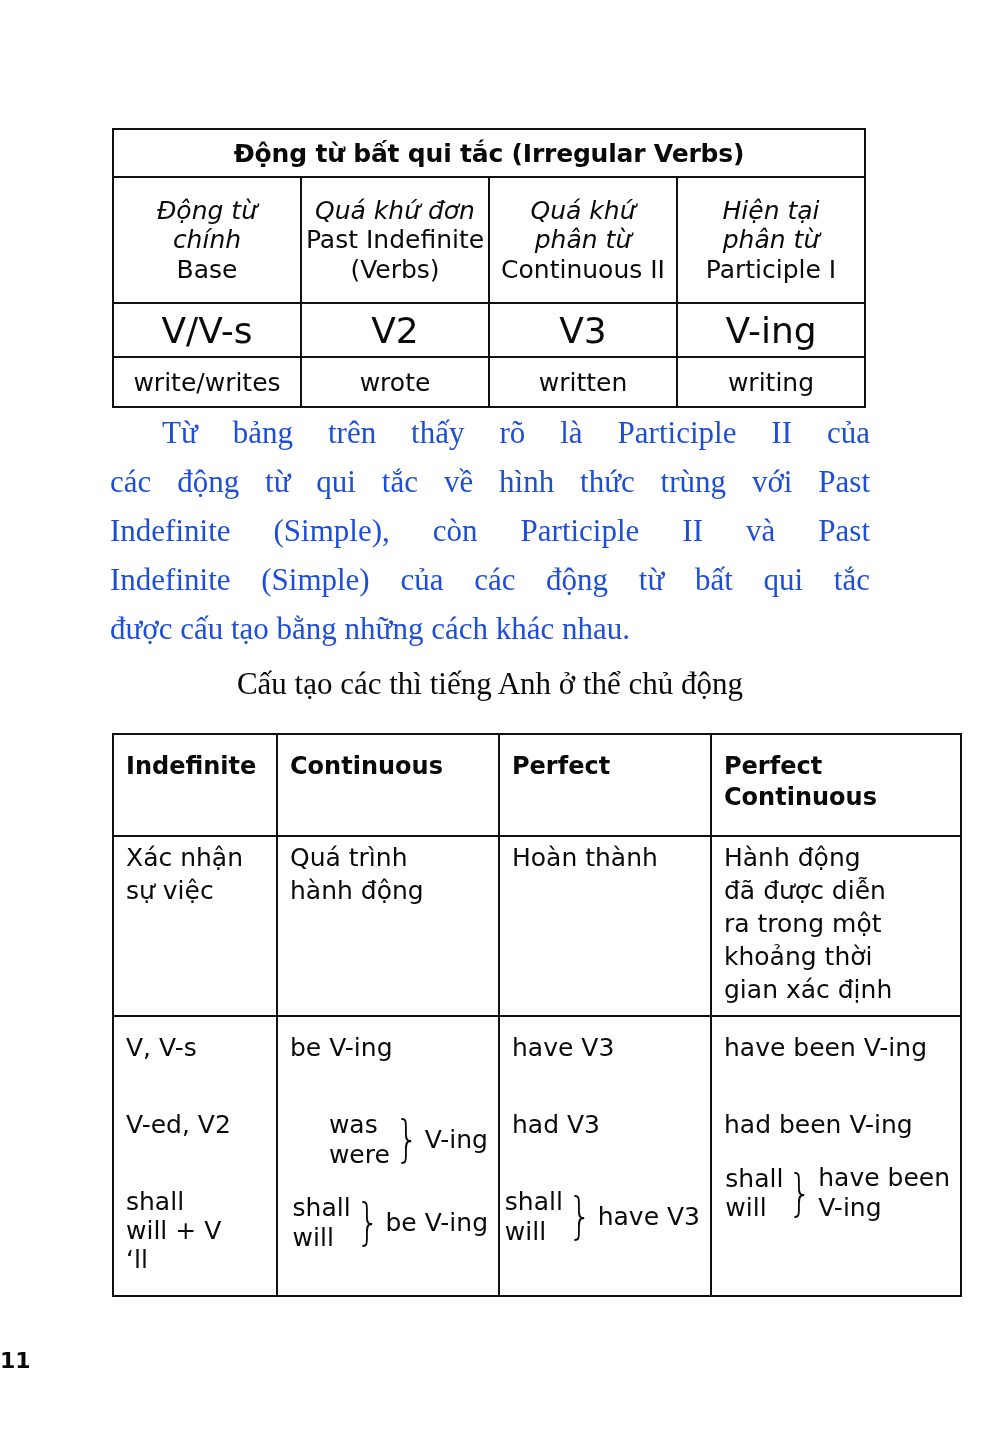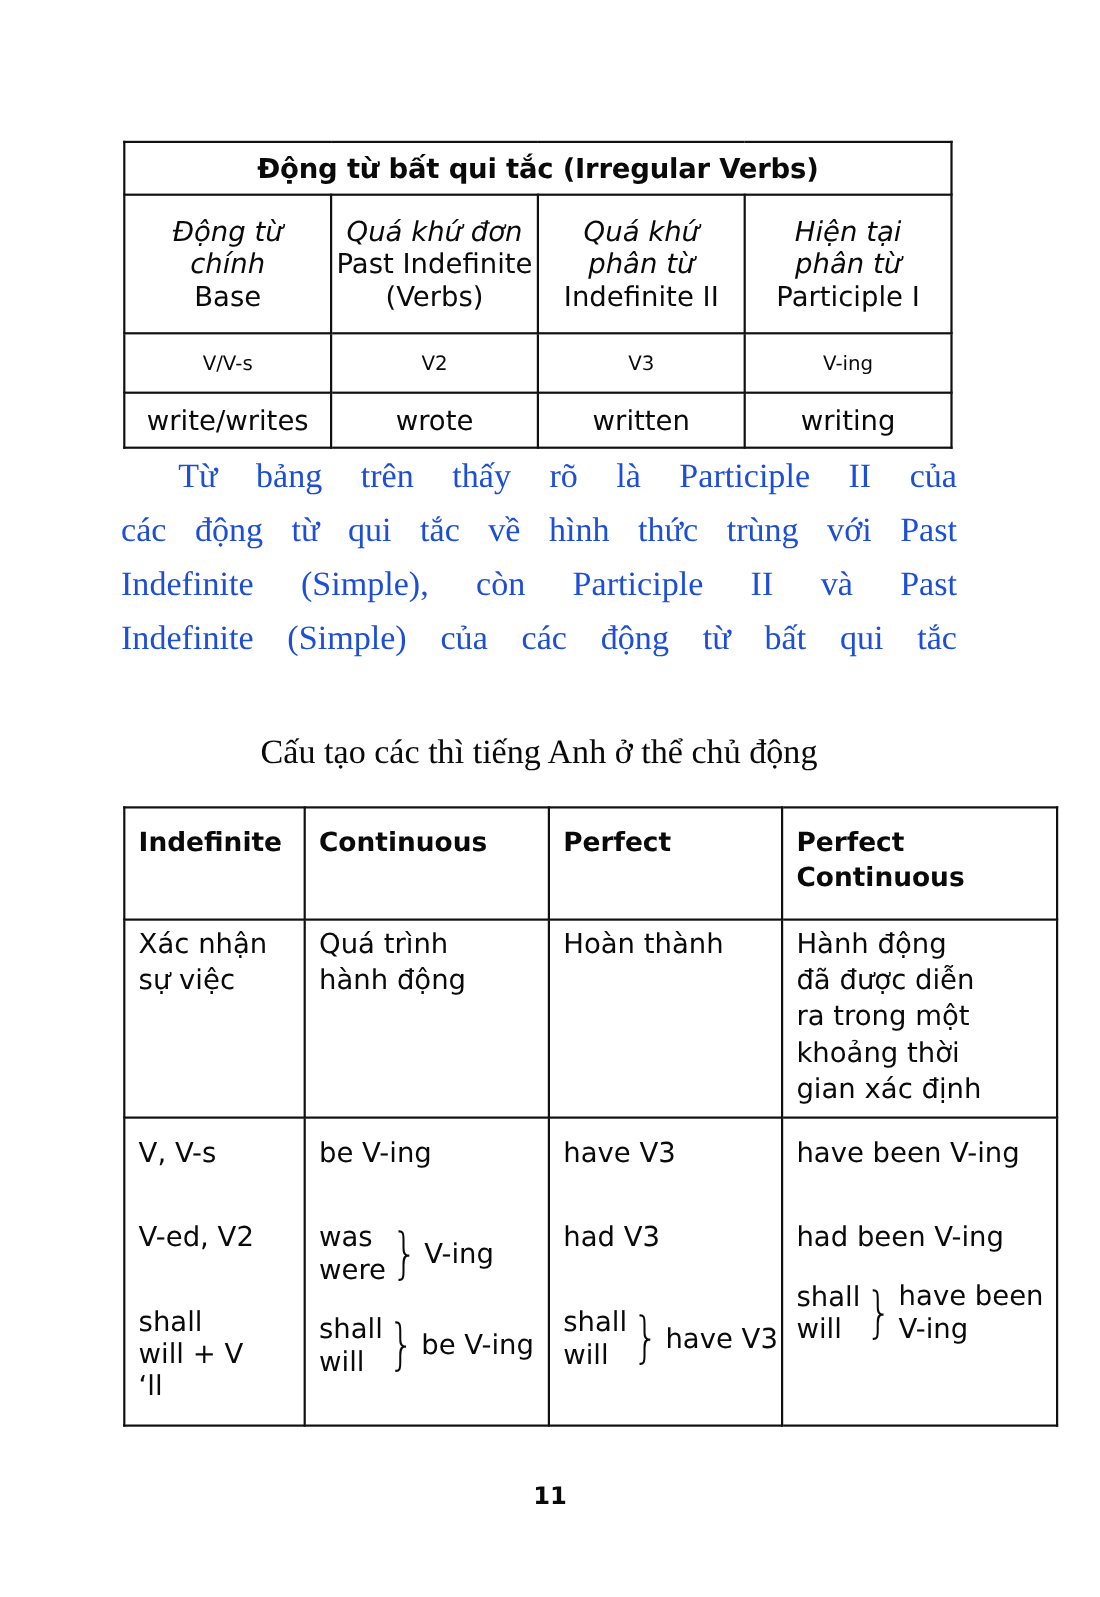--- a/index.html
+++ b/index.html
@@ -54,21 +54,21 @@
   .tbl1 .head-cell .it {
     font-style: italic;
     display: block;
   }
   .tbl1 .head-cell .rm {
     font-style: normal;
     display: block;
   }
   .tbl1 .code-cell {
     height: 52px;
-    font-size: 18px;
+    font-size: 36px;
   }
   .tbl1 .ex-cell {
     height: 48px;
     font-size: 25px;
   }
 
   
   .para {
     position: absolute;
     left: 110px;
@@ -141,20 +141,21 @@
 
   .formline { margin: 0 0 0 0; }
   .gap-a { height: 48px; }
   .gap-b { height: 24px; }
 
   
   .brace-group {
     display: flex;
     align-items: center;
     line-height: 1.18;
+    justify-content: flex-end;
   }
   .brace-stack {
     display: inline-flex;
     flex-direction: column;
   }
   .brace-stack span { display: block; white-space: nowrap; }
   .brace-mark {
     font-size: 50px;
     font-weight: 300;
     line-height: 0.78;
@@ -164,21 +165,20 @@
   }
   .brace-tail { white-space: nowrap; }
   .brace-tail.two-line { line-height: 1.2; }
 
   
   .pageno {
     position: absolute;
     left: 0;
     top: 1348px;
     width: 1000px;
-    text-align: center;
     font-family: "DejaVu Sans", "Liberation Sans", sans-serif;
     font-weight: bold;
     font-size: 22px;
   }
 </style>
 </head>
 <body>
 
 <div class="page">
 
@@ -194,21 +194,21 @@
         <span class="rm">Base</span>
       </td>
       <td class="head-cell" style="width:214px;">
         <span class="it">Quá khứ đơn</span>
         <span class="rm">Past Indefinite</span>
         <span class="rm">(Verbs)</span>
       </td>
       <td class="head-cell" style="width:166px;">
         <span class="it">Quá khứ</span>
         <span class="it">phân từ</span>
-        <span class="rm">Indefinite II</span>
+        <span class="rm">Continuous II</span>
       </td>
       <td class="head-cell" style="width:208px;">
         <span class="it">Hiện tại</span>
         <span class="it">phân từ</span>
         <span class="rm">Participle I</span>
       </td>
     </tr>
     <tr>
       <td class="code-cell">V/V-s</td>
       <td class="code-cell">V2</td>
@@ -222,20 +222,21 @@
       <td class="ex-cell">writing</td>
     </tr>
   </tbody>
     </table>
 
   <div class="para" id="body-para">
     <span class="ln"><span class="indent"></span><span>Từ bảng trên thấy rõ là Participle II của</span></span>
     <span class="ln">các động từ qui tắc về hình thức trùng với Past</span>
     <span class="ln">Indefinite (Simple), còn Participle II và Past</span>
     <span class="ln">Indefinite (Simple) của các động từ bất qui tắc</span>
+    <span class="ln last">được cấu tạo bằng những cách khác nhau.</span>
   </div>
 
   <div class="subhead">Cấu tạo các thì tiếng Anh ở thể chủ động</div>
 
   <table class="tbl2">
     <tbody>
         <tr>
       <td class="t2head" style="width:140px;">Indefinite</td>
       <td class="t2head" style="width:198px;">Continuous</td>
       <td class="t2head" style="width:188px;">Perfect</td>

